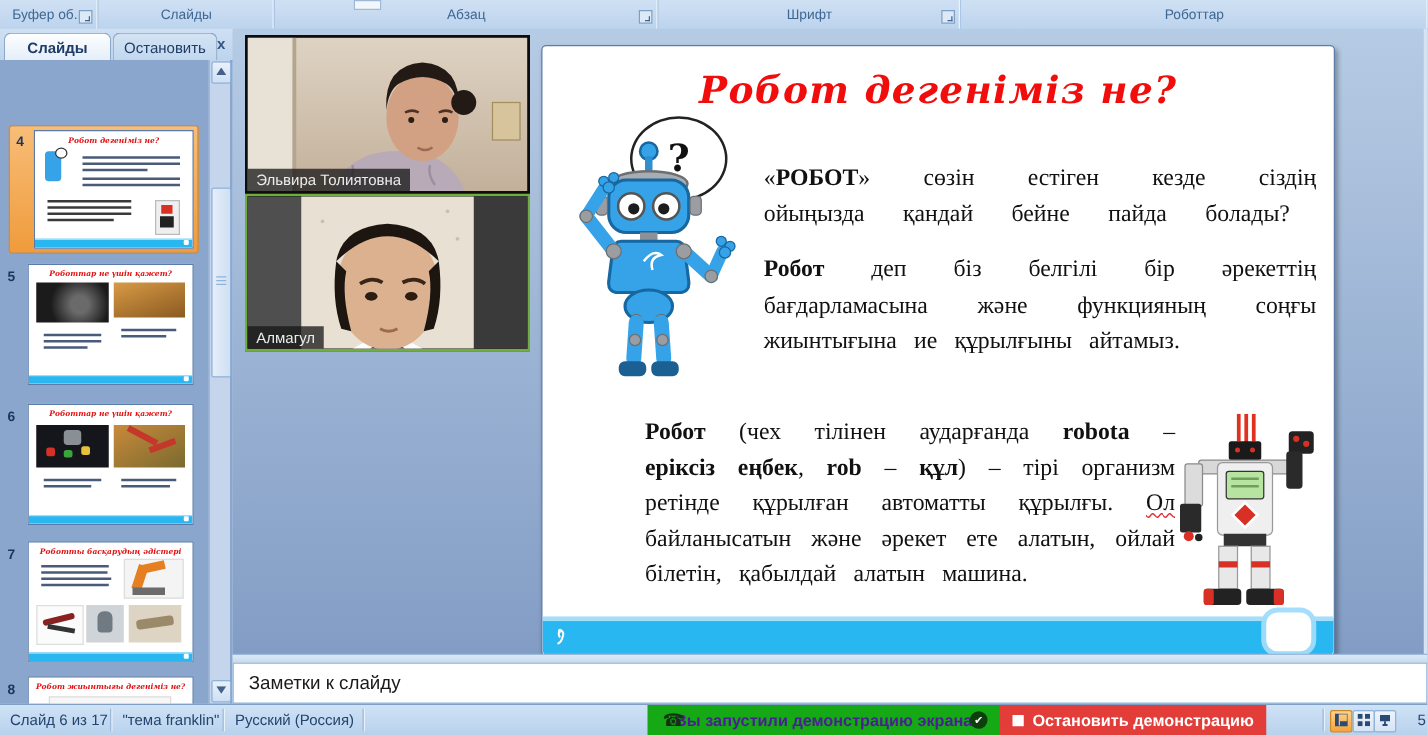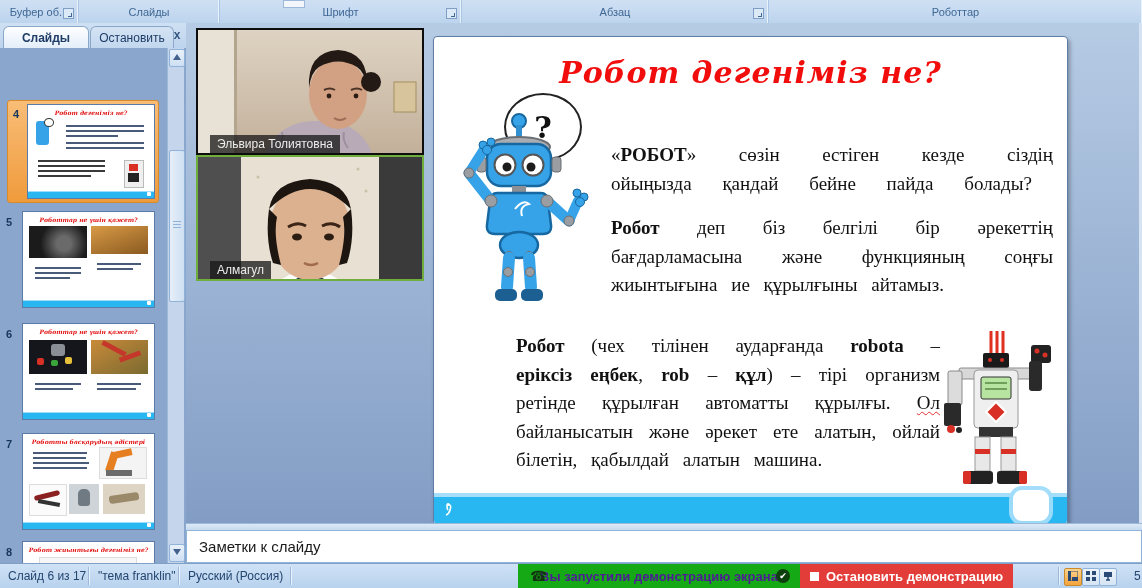--- a/index.html
+++ b/index.html
@@ -41,36 +41,36 @@
   
   .editarea{left:186px;top:23px;width:956px;height:540px;background:linear-gradient(#b6cbe4,#7e99c2);}
   .rightstrip{left:1139px;top:23px;width:3px;height:540px;background:#d5e3f3;}
 
   
   .slide{position:absolute;left:247px;top:13px;width:633px;height:487px;background:#fff;border:1px solid #5f7da6;border-radius:4px;box-shadow:2px 3px 4px rgba(0,0,0,.3);overflow:hidden;}
   .slide-title{position:absolute;left:0;right:0;top:18px;text-align:center;font-family:"DejaVu Serif",serif;font-style:italic;font-weight:bold;font-size:30px;color:#f20d0d;letter-spacing:1px;}
   .bubble{position:absolute;left:70px;top:56px;width:74px;height:64px;background:#fff;border:2px solid #222;border-radius:50%;display:flex;align-items:center;justify-content:center;font-family:"DejaVu Serif",serif;font-weight:bold;font-size:30px;color:#111;}
   .bubble-tail{position:absolute;left:78px;top:116px;width:16px;height:14px;}
   .stext{position:absolute;font-family:"Liberation Serif",serif;font-size:19px;color:#111;text-align:justify;line-height:1.5;}
-  .frame1{left:177px;top:104px;width:442px;}
+  .frame1{left:177px;top:92px;width:442px;}
   .frame1 p{margin:0;}
   .p1{word-spacing:26px;}
   .p2{margin-top:16px !important;word-spacing:9px;}
   .frame2{left:82px;top:295px;width:424px;word-spacing:9px;}
   .b{font-weight:bold;}
   .sq{text-decoration:underline wavy #e03131 1px;text-underline-offset:2px;}
   .sfooter{position:absolute;left:0;right:0;bottom:0;height:27px;background:#29b7f2;border-top:4px solid #a5def9;border-radius:0 0 4px 4px;}
   .sfooter-box{position:absolute;right:18px;bottom:3px;width:36px;height:31px;background:#fff;border-radius:9px;box-shadow:0 0 0 4px rgba(160,220,250,.95);}
   .sfooter-glyph{position:absolute;left:8px;bottom:4px;}
 
   
   .videos{left:196px;top:28px;width:228px;height:380px;z-index:50;}
   .video{position:relative;width:224px;overflow:hidden;background:#000;border:2px solid #0d0d0d;}
   .video.active{border:2px solid #6fae3d;}
-  .vname{position:absolute;left:12px;bottom:0px;background:rgba(22,22,22,.75);color:#ececec;font-size:12px;padding:2px 7px;z-index:5;white-space:nowrap;}
+  .vname{position:absolute;left:0px;bottom:0px;background:rgba(22,22,22,.75);color:#ececec;font-size:12px;padding:2px 7px;z-index:5;white-space:nowrap;}
 
   
   .splitter{left:186px;top:523px;width:956px;height:7px;background:linear-gradient(#dce9f6,#c3d8ef);border-top:1px solid #9db9d9;}
   .notes{left:186px;top:530px;width:956px;height:33px;background:#fff;border:1px solid #8fb3d9;box-sizing:border-box;}
   .notes-text{position:absolute;left:12px;top:7px;font-size:15px;color:#1a1a1a;}
 
   
   .statusbar{left:0;top:563px;width:1142px;height:25px;background:linear-gradient(#cfe2f6,#b7d1ec);border-top:1px solid #7f9fc6;font-size:12px;color:#23456f;}
   .st{position:absolute;top:5px;}
   .sdiv{position:absolute;top:3px;width:1px;height:18px;background:#9db9d9;box-shadow:1px 0 0 #e8f2fb;}
@@ -90,26 +90,26 @@
 <body>
 
 <div class="abs ribbon">
   <div class="rgroup" style="width:78px">
     <span class="glabel">Буфер об...</span>
     <span class="launcher"></span>
   </div>
   <div class="rgroup" style="width:140px">
     <span class="glabel">Слайды</span>
   </div>
+  <div class="rgroup" style="width:306px">
+    <span class="glabel">Абзац</span>
+    <span class="launcher"></span>
+  </div>
   <div class="rgroup" style="width:241px">
     <span class="glabel">Шрифт</span>
-    <span class="launcher"></span>
-  </div>
-  <div class="rgroup" style="width:306px">
-    <span class="glabel">Абзац</span>
     <span class="launcher"></span>
   </div>
   <div class="rgroup" style="flex:1;border-right:none">
     <span class="glabel">Роботтар</span>
   </div>
 </div>
 <div class="abs ribbon-artifact"></div>
 
 <div class="abs tabrow">
   <div class="tab active">

